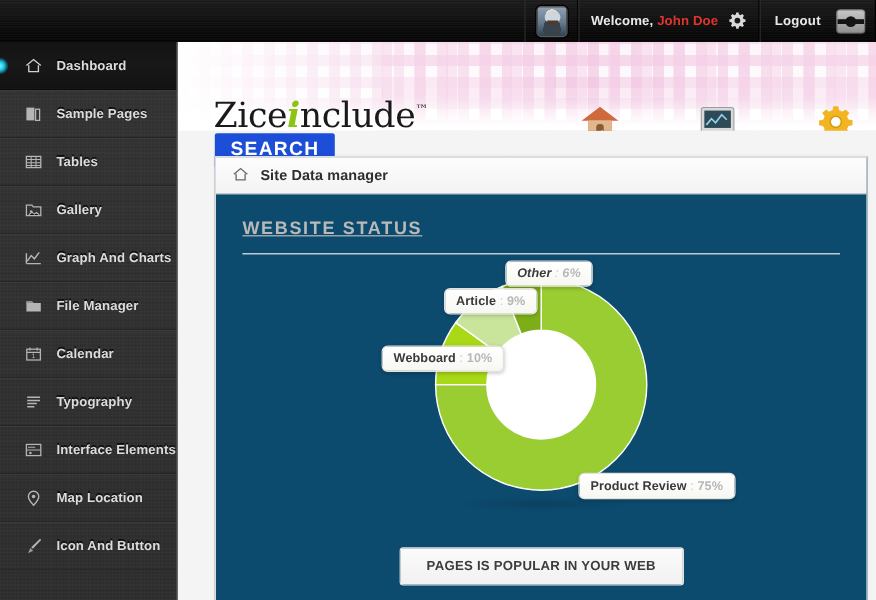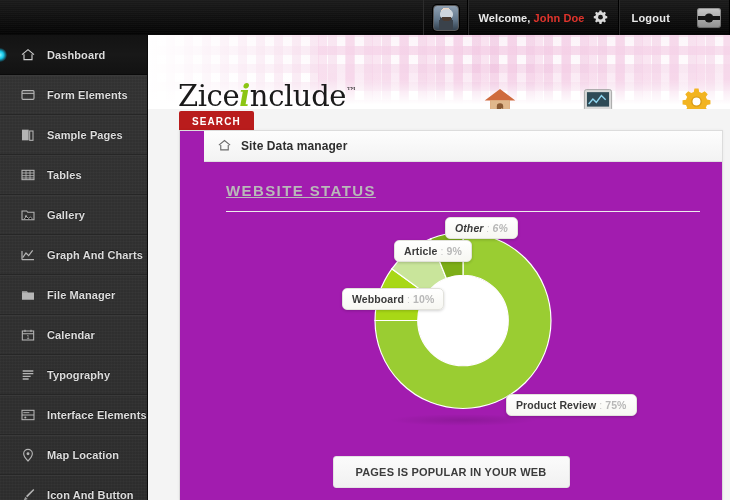--- a/index.html
+++ b/index.html
@@ -46,21 +46,21 @@
     content: ""; position: absolute; left: 8px; top: 11px; width: 9px; height: 4px;
     border-radius: 0 0 50% 50%; background:#4a3a30;
   }
   .tb-welcome-cell { padding: 0 10px; gap: 7px; }
   .tb-welcome-text {
     font-size: 11px; font-weight: bold; color: #e9e9e9; white-space: nowrap;
     letter-spacing: .1px;
   }
   .tb-welcome-text .uname { color: #e0342c; }
   .gear-icon { width: 17px; height: 17px; display: block; }
-  .tb-logout-cell { padding: 0 9px 0 12px; gap: 27px; }
+  .tb-logout-cell { padding: 0 9px 0 12px; gap: 13px; }
   .tb-logout-label {
     font-size: 11px; font-weight: bold; color: #e9e9e9; letter-spacing: .2px;
   }
   .logout-icon {
     width: 24px; height: 20px; border-radius: 3px;
     background: linear-gradient(180deg,#c8c8c8,#8e8e8e);
     position: relative; box-shadow: inset 0 0 0 1px rgba(0,0,0,.25);
   }
   .logout-icon::before {
     content:""; position:absolute; left:50%; top:50%; transform:translate(-50%,-50%);
@@ -156,31 +156,30 @@
     background: radial-gradient(circle at 50% 28%, #e8524c 0%, #c81a18 70%, #8d0d0c 100%);
     color: #fff; font-size: 9px; font-weight: bold;
     display: flex; align-items: center; justify-content: center;
     box-shadow: 0 1px 1px rgba(0,0,0,.35);
   }
 
   
   .panel-wrap { position: absolute; left: 148px; top: 109px; width: 582px; height: 391px; z-index: 4; }
   .search-tab {
     position: absolute; left: 31px; top: 2px;
-    background: #b91c1c; color: #fff;
-    font-size: 10px; font-weight: bold; letter-spacing: 1.1px;
+    background: #1d4ed8; color: #fff;
+    font-size: 16px; font-weight: bold; letter-spacing: 1.1px;
     padding: 5px 13px 5px 13px;
     border-radius: 2px 2px 0 0;
   }
   .panel {
     position: absolute; left: 31px; top: 21px; width: 544px; bottom: 0;
-    background: #a21caf;
+    background: #0c4a6e;
     border: 1px solid #dcdcdc; border-bottom: none;
     box-shadow: 0 0 3px rgba(0,0,0,.05);
-    padding-left: 24px;
   }
   .panel-head {
     height: 31px; display: flex; align-items: center; gap: 8px; padding-left: 13px;
     background: linear-gradient(180deg,#fdfdfd 0%, #f3f3f3 100%);
     border-bottom: 1px solid #e0e0e0;
   }
   .panel-head-title {
     font-size: 12px; font-weight: bold; color: #2e2e2e; letter-spacing: .1px;
   }
   .section-label {
@@ -260,29 +259,20 @@
 
     <div class="nav-item active">
       <span class="nav-ico">
         <svg viewBox="0 0 24 24" width="16" height="16">
             <path fill="none" stroke="#cfcfcf" stroke-width="1.7" d="M3 11.5 12 4l9 7.5M6 11v8h12v-8"></path>
           </svg>
       </span>
       <span class="nav-label">Dashboard</span>
     </div>
 
-    <div class="nav-item">
-      <span class="nav-ico">
-        <svg viewBox="0 0 24 24" width="16" height="16">
-            <rect x="3" y="5.5" width="18" height="13" rx="1.5" fill="none" stroke="#b5b5b5" stroke-width="1.7"></rect>
-            <path stroke="#b5b5b5" stroke-width="1.7" d="M3 9.5h18"></path>
-          </svg>
-      </span>
-      <span class="nav-label">Form Elements</span>
-    </div>
 
     <div class="nav-item">
       <span class="nav-ico">
         <svg viewBox="0 0 24 24" width="16" height="16">
             <rect x="3" y="4" width="10" height="16" fill="#b5b5b5"></rect>
             <rect x="14.5" y="6" width="5" height="14" fill="none" stroke="#b5b5b5" stroke-width="1.6"></rect>
           </svg>
       </span>
       <span class="nav-label">Sample Pages</span>
     </div>

